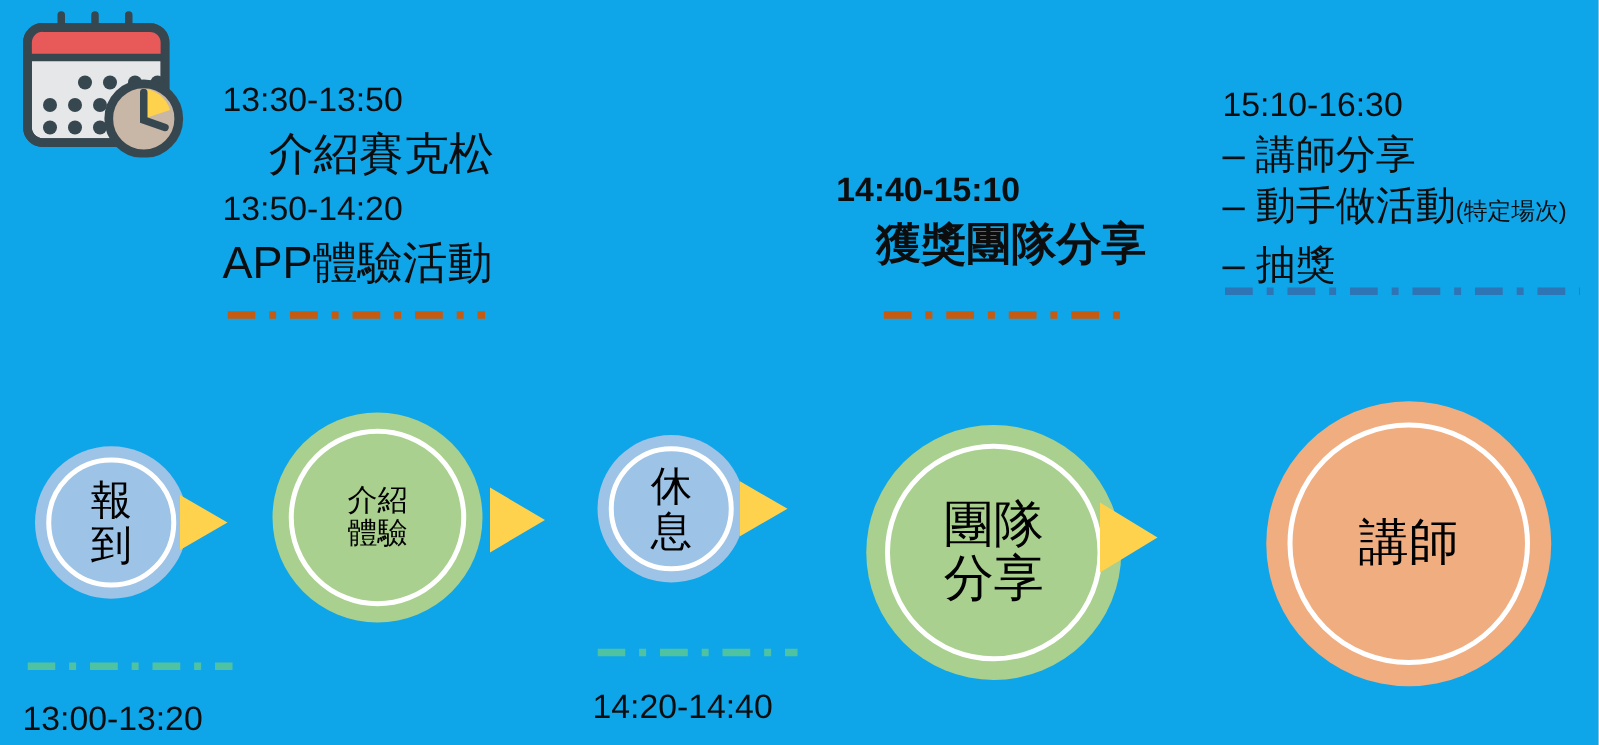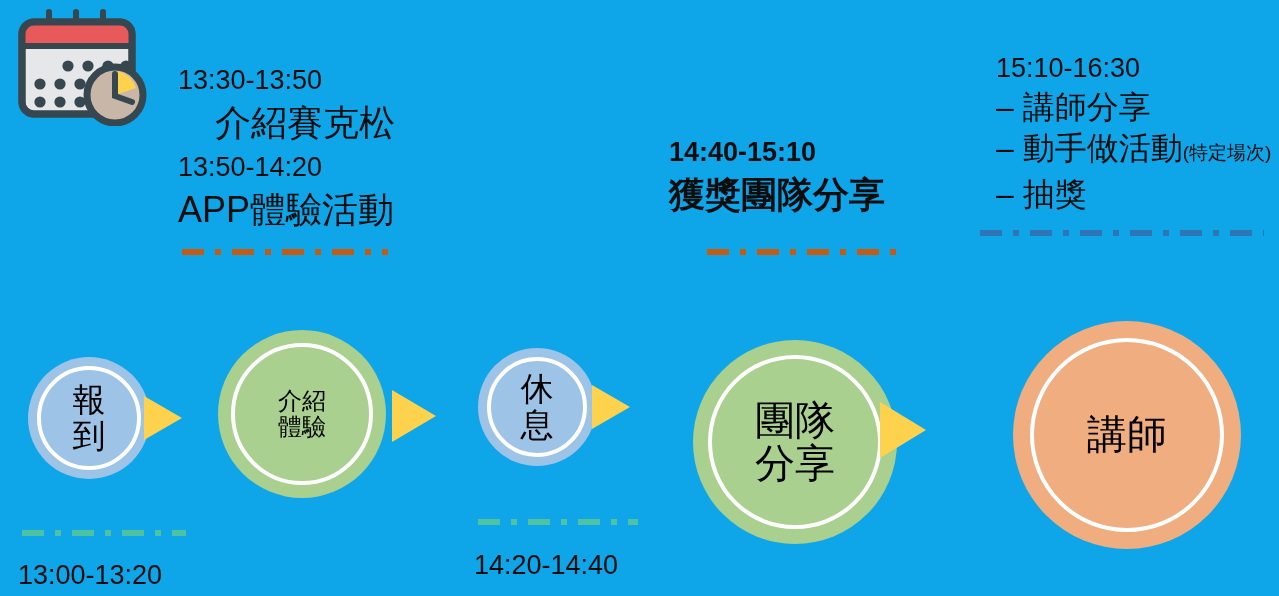--- a/index.html
+++ b/index.html
@@ -156,25 +156,25 @@
   <div class="block" style="left:178px; top:62px;">
     <div class="t-time">13:30-13:50</div>
     <div class="t-title" style="margin-top:2px;margin-left:37px;">介紹賽克松</div>
     <div class="t-time" style="margin-top:3px;">13:50-14:20</div>
     <div class="t-title" style="margin-top:2px;">APP體驗活動</div>
   </div>
   <div class="rule rule-orange" style="left:182px; top:249px; width:206px;"></div>
 
   <div class="block" style="left:669px; top:134px;font-weight:bold;">
     <div class="t-time">14:40-15:10</div>
-    <div class="t-title" style="margin-top:2px;">獲獎團隊分享</div>
+    <div class="t-title" style="margin-top:2px;margin-left:32px;">獲獎團隊分享</div>
   </div>
   <div class="rule rule-orange" style="left:707px; top:249px; width:196px;"></div>
 
-  <div class="block" style="left:978px; top:50px;margin-left:18px;">
+  <div class="block" style="left:978px; top:66px;">
     <div class="t-time">15:10-16:30</div>
     <div class="t-bullet" style="margin-top:1px;">– 講師分享</div>
     <div class="t-bullet" style="margin-top:1px;">
       <span>– 動手做活動</span><span class="t-small">(特定場次)</span>
     </div>
     <div class="t-bullet" style="margin-top:1px;">– 抽獎</div>
   </div>
   <div class="rule rule-blue" style="left:980px; top:230px; width:284px;"></div>
 
   <div class="node node-blue" style="left:28px; top:357px; width:122px; height:122px;">

